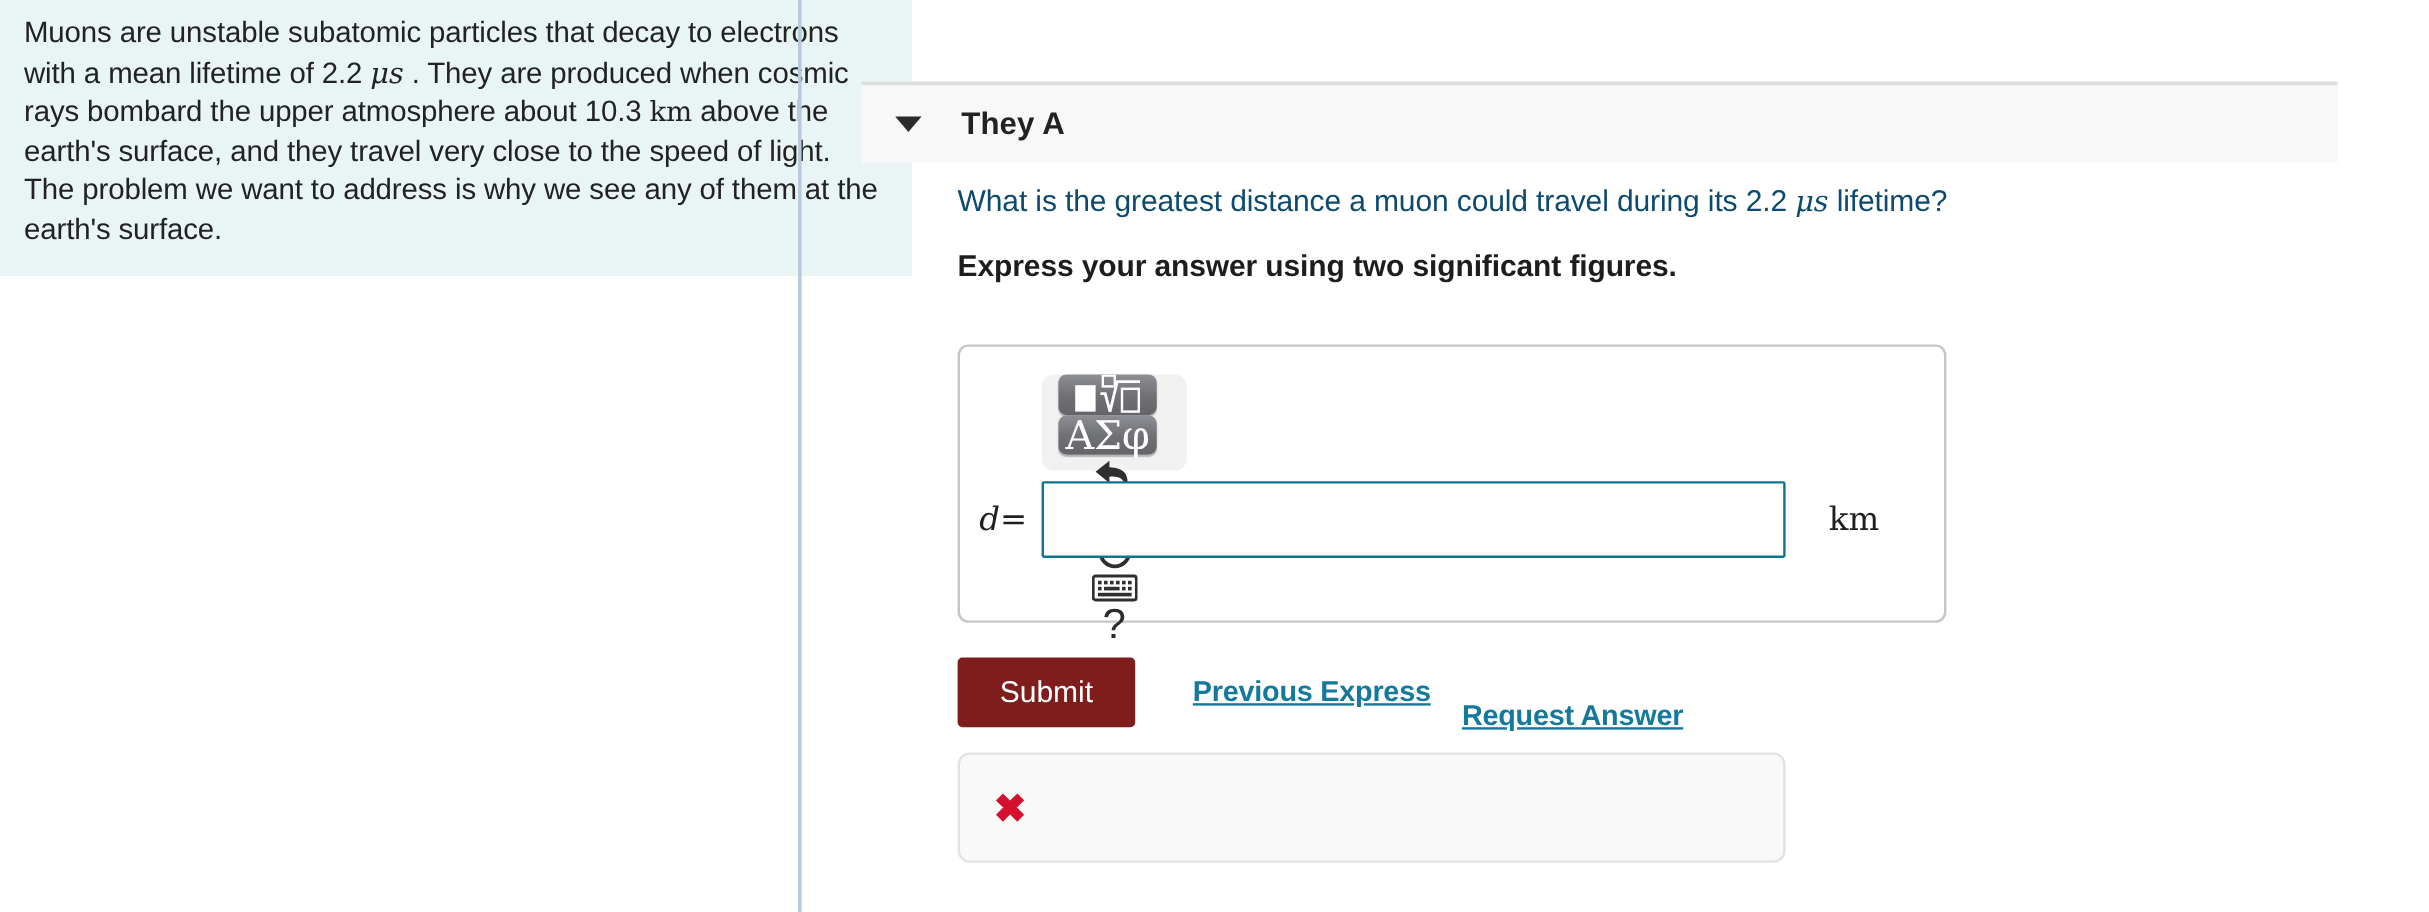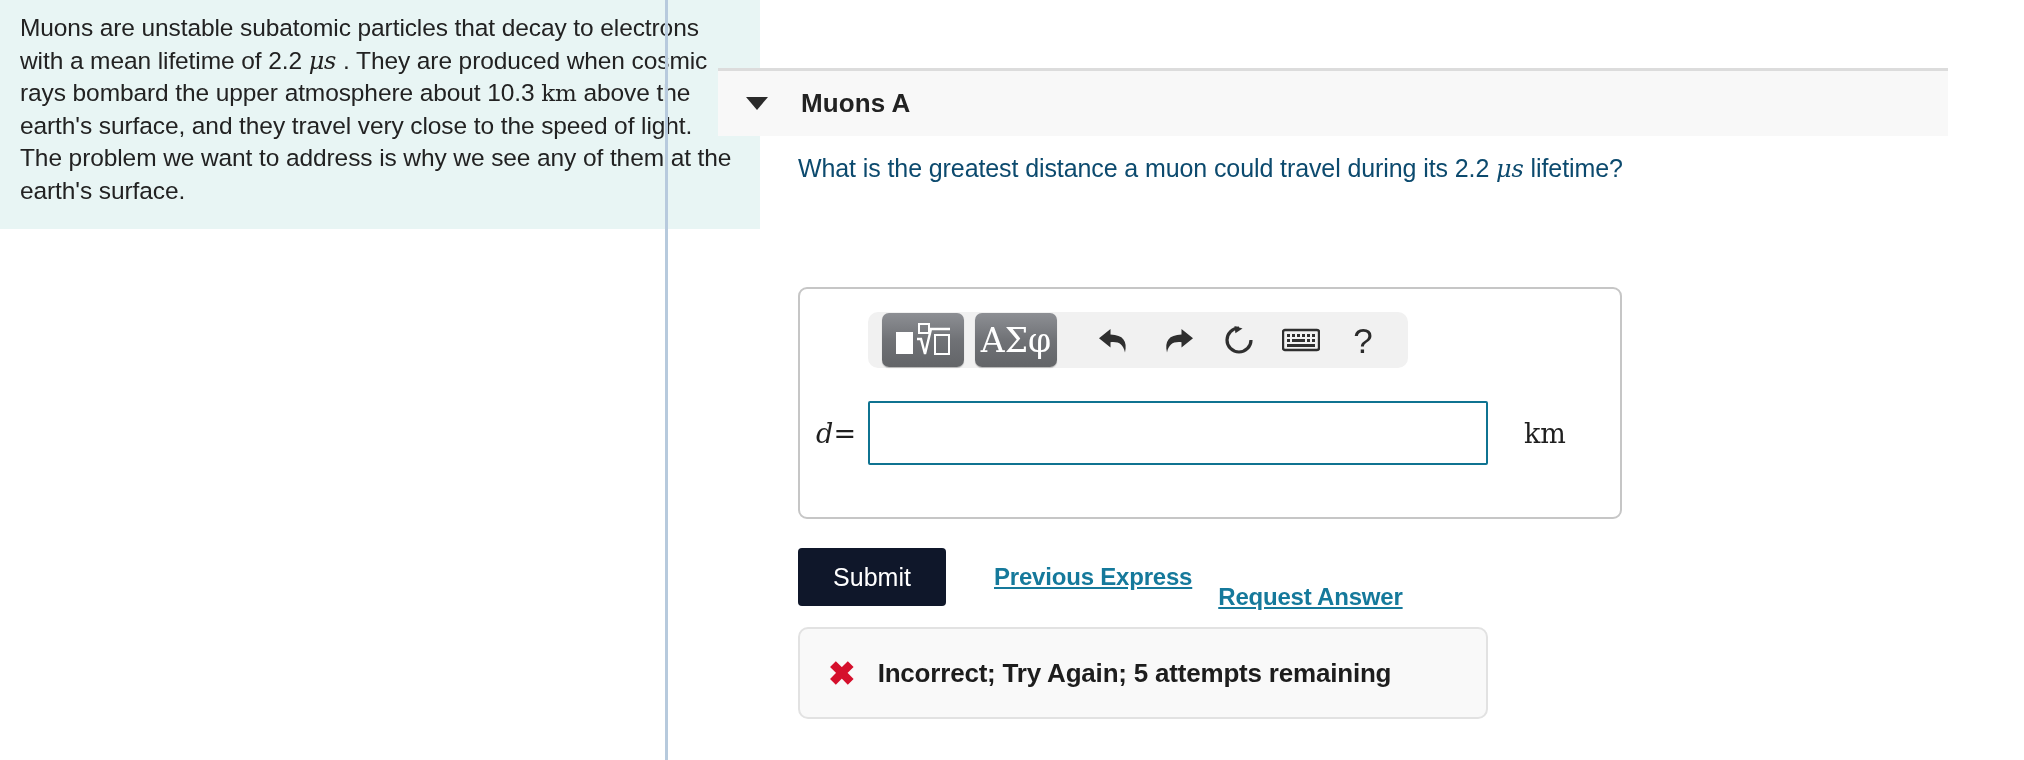--- a/index.html
+++ b/index.html
@@ -124,28 +124,29 @@
     border-radius: 9px;
     background: #ffffff;
     box-sizing: border-box;
   }
 
   
   #math-toolbar {
     position: absolute;
     left: 68px;
     top: 23px;
-    height: 56px;
+    height: 80px;
     padding: 0 14px;
     background: #f1f1f1;
     border-radius: 10px;
     display: flex;
     align-items: center;
     gap: 0px;
     box-sizing: border-box;
+    flex-direction: column;
   }
   .tb-btn-raised {
     width: 82px;
     height: 54px;
     margin-right: 11px;
     border-radius: 7px;
     background: linear-gradient(to bottom, #8d8f94 0%, #6f7175 52%, #636568 100%);
     display: flex;
     align-items: center;
     justify-content: center;
@@ -218,21 +219,21 @@
   #actions-row {
     position: absolute;
     left: 80px;
     top: 543px;
     display: flex;
     align-items: center;
   }
   #submit-button {
     width: 148px;
     height: 58px;
-    background: #0f172a;
+    background: #7f1d1d;
     color: #ffffff;
     border: none;
     border-radius: 4px;
     font-family: "Liberation Sans", sans-serif;
     font-size: 25px;
     cursor: pointer;
     padding: 0;
   }
   .action-link {
     margin-left: 48px;
@@ -282,27 +283,28 @@
     <span>Muons are unstable subatomic particles that decay to electrons with a mean lifetime of 2.2 </span><span class="mathvar">μs</span><span> . They are produced when cosmic rays bombard the upper atmosphere about 10.3 </span><span class="mathunit">km</span><span> above the earth's surface, and they travel very close to the speed of light. The problem we want to address is why we see any of them at the earth's surface.</span>
   </div>
 </div>
 
 <div id="column-divider"></div>
 
 <div id="part-a-section">
 
   <div id="part-a-header">
     <div id="part-a-toggle-icon"></div>
-    <div id="part-a-title">Muons A</div>
+    <div id="part-a-title">They A</div>
   </div>
 
   <div id="question-body">
     <div id="question-text">
       <span>What is the greatest distance a muon could travel during its 2.2 </span><span class="mathvar">μs</span><span> lifetime?</span>
     </div>
+    <div id="question-instruction">Express your answer using two significant figures.</div>
   </div>
 
   <div id="answer-box">
 
     <div id="math-toolbar">
 
       <div class="tb-btn-raised">
         <svg width="56" height="34" viewBox="0 0 56 34">
           <rect x="1" y="9" width="17" height="22" fill="#ffffff"></rect>
           <rect x="24" y="1" width="10" height="9" fill="none" stroke="#ffffff" stroke-width="2"></rect>
@@ -368,16 +370,15 @@
   </div>
 
   <div id="actions-row">
     <button id="submit-button">Submit</button>
     <span class="action-link" id="previous-answers-link">Previous Express</span>
     <span class="action-link" id="request-answer-link">Request Answer</span>
   </div>
 
   <div id="feedback-banner">
     <span id="feedback-icon">✖</span>
-    <span id="feedback-text">Incorrect; Try Again; 5 attempts remaining</span>
   </div>
 
 </div>
 
 </body></html>

